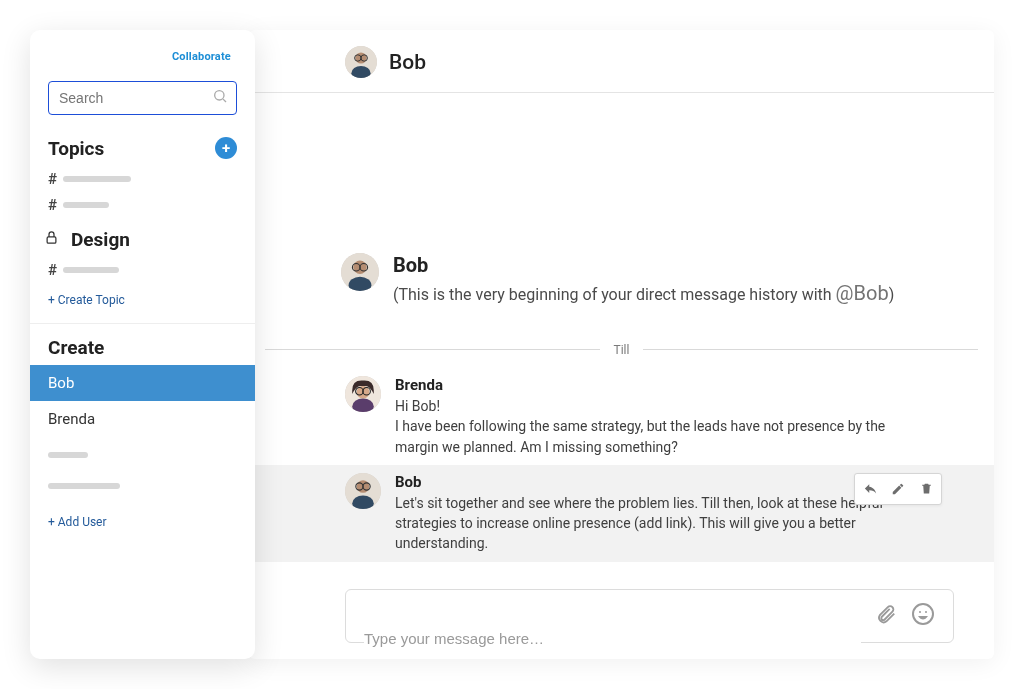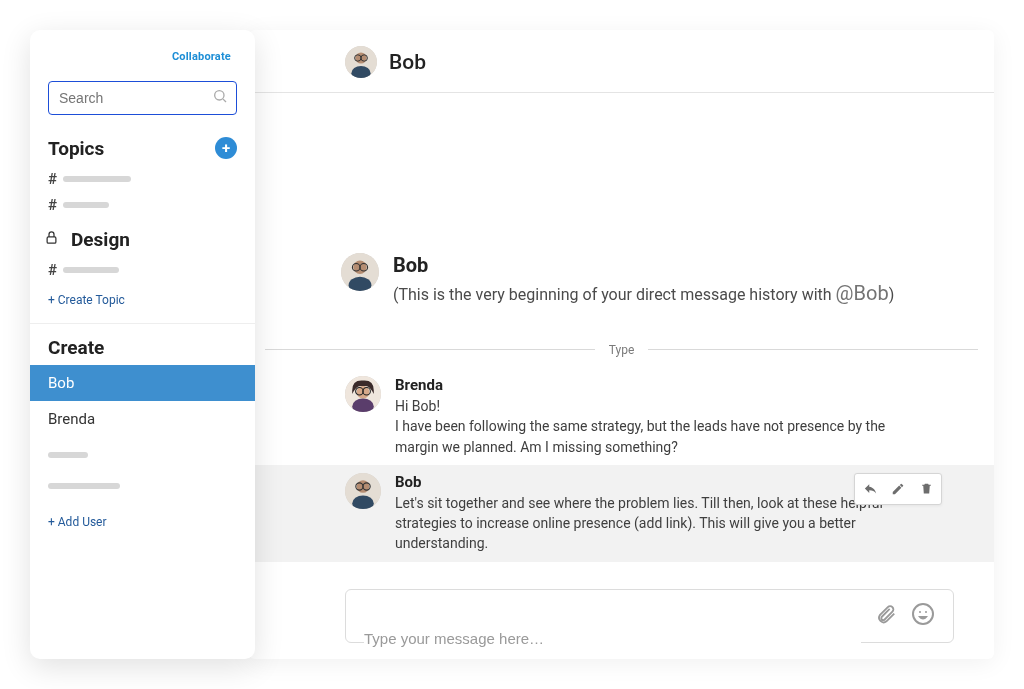--- a/index.html
+++ b/index.html
@@ -424,21 +424,21 @@
         </span>
         <div>
           <div class="intro-name">Bob</div>
           <div class="intro-text">
             <span>(This is the very beginning of your direct message history with </span><span class="mention">@Bob</span><span>)</span>
           </div>
         </div>
       </div>
 
       <div class="date-sep">
-        <span>Type</span>
+        <span>Till</span>
       </div>
 
       <div class="msg">
         <span class="avatar">
           <svg viewBox="0 0 40 40">
               <circle cx="20" cy="20" r="20" fill="#efe6dd"></circle>
               <path d="M8 16 Q8 4 20 5 Q32 4 32 16 L32 20 Q26 8 20 12 Q14 8 8 20 Z" fill="#3a2a2a"></path>
               <circle cx="20" cy="18" r="7" fill="#d7a98a"></circle>
               <ellipse cx="20" cy="34" rx="12" ry="9" fill="#5a3d6b"></ellipse>
               <circle cx="16" cy="17" r="4.2" fill="none" stroke="#222" stroke-width="1.2"></circle>

